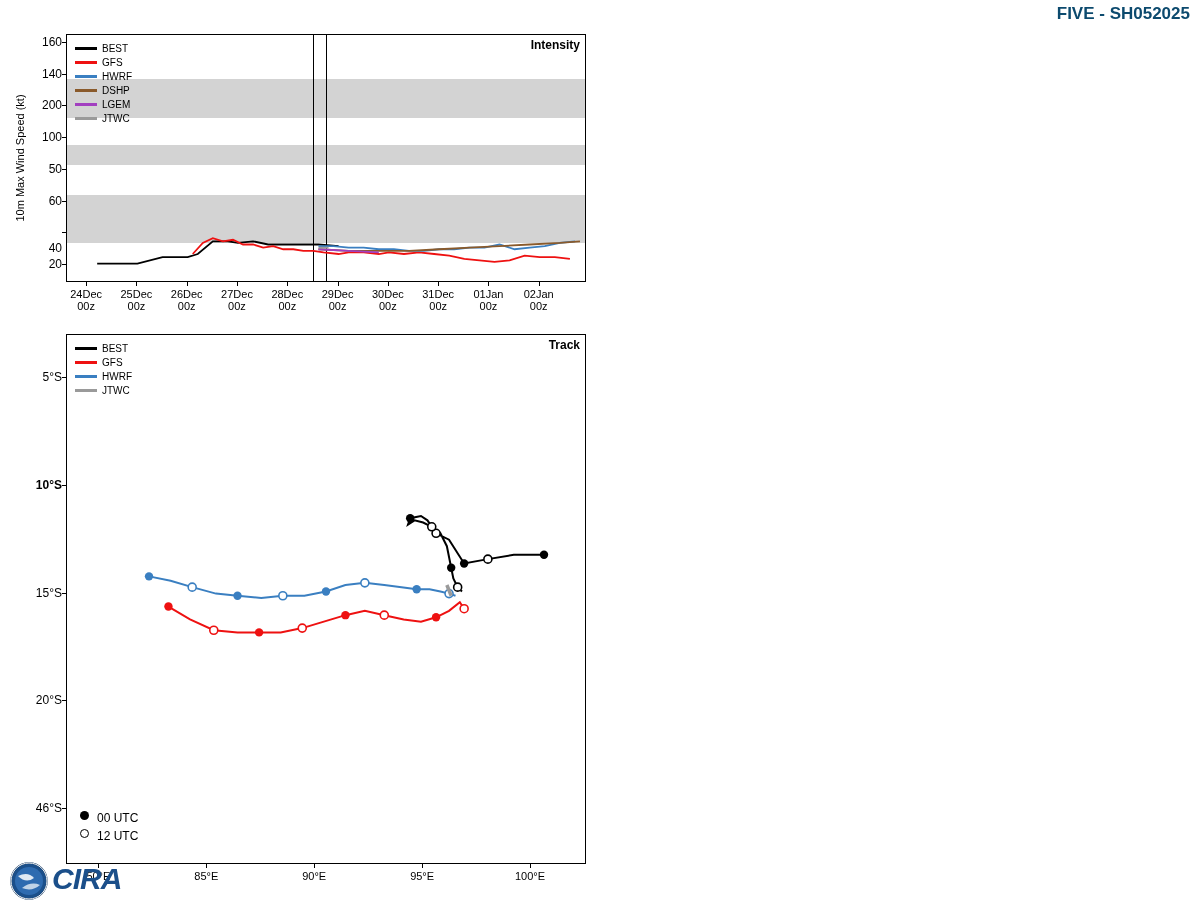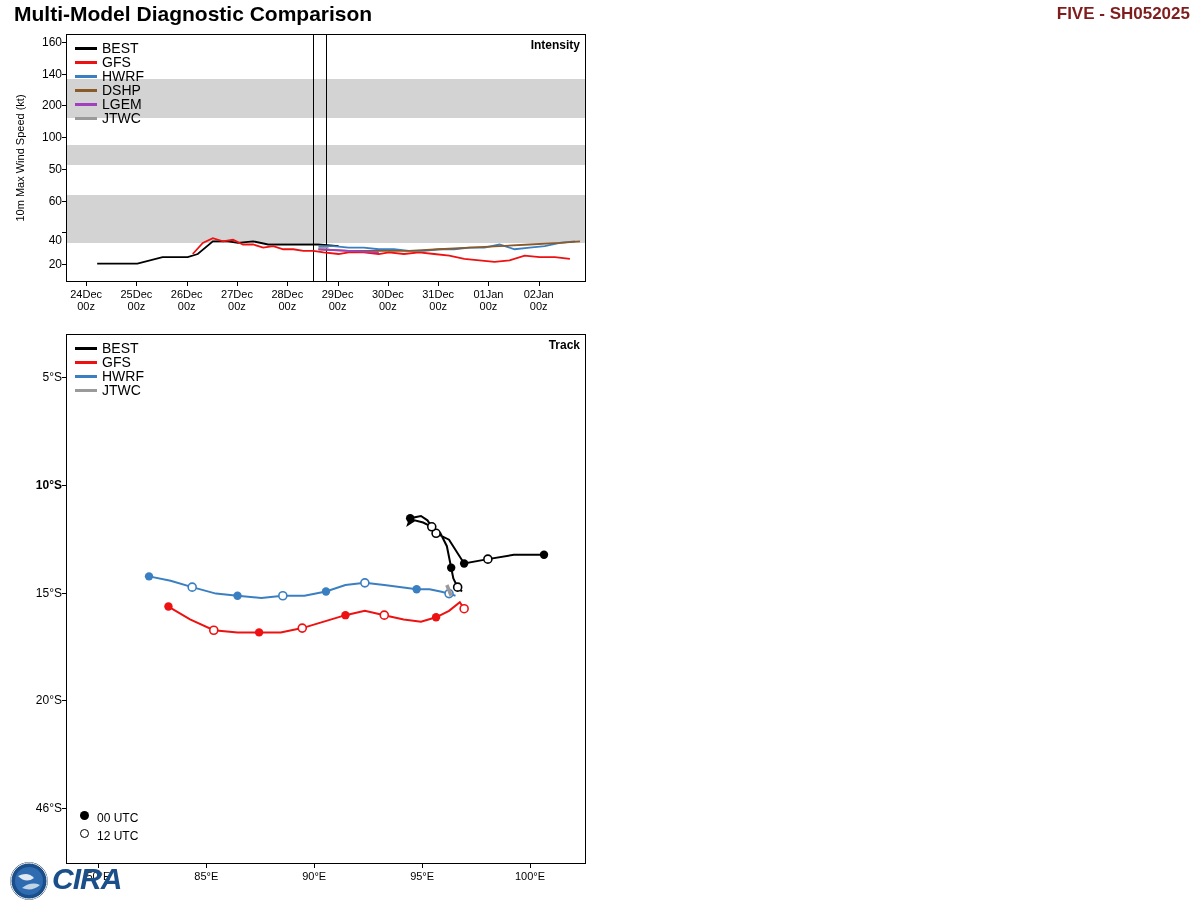--- a/index.html
+++ b/index.html
@@ -1,48 +1,47 @@
 <!DOCTYPE html>
 <html><head>
 <meta charset="utf-8">
 <style>
   html,body{margin:0;padding:0;background:#fff;}
   body{width:1200px;height:900px;font-family:"Liberation Sans",sans-serif;overflow:hidden;position:relative;}
   .hdr{position:absolute;left:0;top:0;width:1200px;height:30px;}
   .hdr-title{position:absolute;left:14px;top:2px;font-size:21px;font-weight:bold;color:#000;}
-  .hdr-right{position:absolute;right:10px;top:4px;font-size:17px;font-weight:bold;color:#7f1d1d;}
+  .hdr-right{position:absolute;right:10px;top:4px;font-size:17px;font-weight:bold;color:#0c4a6e;}
 
   .panel{position:absolute;box-sizing:border-box;}
   .plot{position:absolute;box-sizing:border-box;border:1px solid #000;background:#fff;overflow:hidden;}
   .bandwrap{position:absolute;left:0;top:0;right:0;bottom:0;}
   .band{position:absolute;left:0;right:0;background:#d3d3d3;}
   .ptitle{position:absolute;right:5px;top:3px;font-size:12px;font-weight:bold;color:#000;z-index:6;}
   .ylabel{position:absolute;font-size:11px;color:#000;transform-origin:center center;white-space:nowrap;}
   .ytick{position:absolute;font-size:12px;color:#000;text-align:right;white-space:nowrap;}
   .xtick{position:absolute;font-size:11px;color:#000;text-align:center;white-space:nowrap;line-height:12px;}
   .tickmark{position:absolute;background:#000;}
   .legend{position:absolute;z-index:7;background:transparent;padding:2px 4px;}
   .legend .row{display:flex;align-items:center;height:14px;}
   .legend .swatch{width:22px;height:3px;margin-right:5px;}
-  .legend .lbl{font-size:14px;color:#000;}
+  .legend .lbl{font-size:10px;color:#000;}
   svg{position:absolute;left:0;top:0;overflow:visible;}
   .vline{position:absolute;width:1px;background:#000;}
   .tracklegend{position:absolute;z-index:8;}
   .tracklegend .row{display:flex;align-items:flex-start;height:18px;}
   .dotf{width:9px;height:9px;border-radius:50%;background:#000;margin-right:8px;margin-left:3px;}
   .doto{width:9px;height:9px;border-radius:50%;background:#fff;border:1.4px solid #000;margin-right:8px;margin-left:3px;box-sizing:border-box;}
   .tracklegend .lbl{font-size:12px;}
   .logo{position:absolute;left:8px;top:862px;width:200px;height:38px;}
   .logo-text{position:absolute;left:52px;top:862px;font-size:30px;font-weight:bold;font-style:italic;color:#1b4f8a;letter-spacing:-1px;}
 </style>
 </head>
 <body>
 
 <div class="hdr">
-  <div class="hdr-title">Multi-Model Diagnostic Comparison</div>
   <div class="hdr-right">FIVE - SH052025</div>
 </div>
 
 <div class="panel" id="p-intensity" style="left: 0px; top: 28px; width: 600px; height: 290px;">
     <div class="plot" style="left:66px;top:6px;width:520px;height:248px;">
       <div class="bandwrap">
         <div class="band" style="top:160.29677419354837px;height:47.61290322580649px;"></div>
         <div class="band" style="top:109.50967741935484px;height:20.632258064516137px;"></div>
         <div class="band" style="top:44.438709677419354px;height:38.090322580645164px;"></div>
       </div>
@@ -79,21 +78,21 @@
           <div class="lbl">LGEM</div>
         </div>
         <div class="row">
           <div class="swatch" style="background:#9a9a9a;"></div>
           <div class="lbl">JTWC</div>
         </div>
       </div>
     </div>
     <div class="ytick" style="left:32px;top:229.1290322580645px;width:30px;">20</div>
     <div class="tickmark" style="left:62px;top:236.1290322580645px;width:4px;height:1px;"></div>
-    <div class="ytick" style="left:32px;top:205px;width:30px;">40</div>
+    <div class="ytick" style="left:32px;top:213px;width:30px;">40</div>
     <div class="tickmark" style="left:62px;top:204.38709677419354px;width:4px;height:1px;"></div>
     <div class="ytick" style="left:32px;top:165.64516129032256px;width:30px;">60</div>
     <div class="tickmark" style="left:62px;top:172.64516129032256px;width:4px;height:1px;"></div>
     <div class="ytick" style="left:32px;top:133.90322580645162px;width:30px;">50</div>
     <div class="tickmark" style="left:62px;top:140.90322580645162px;width:4px;height:1px;"></div>
     <div class="ytick" style="left:32px;top:102.16129032258065px;width:30px;">100</div>
     <div class="tickmark" style="left:62px;top:109.16129032258065px;width:4px;height:1px;"></div>
     <div class="ytick" style="left:32px;top:70.41935483870968px;width:30px;">200</div>
     <div class="tickmark" style="left:62px;top:77.41935483870968px;width:4px;height:1px;"></div>
     <div class="ytick" style="left:32px;top:38.67741935483871px;width:30px;">140</div>

